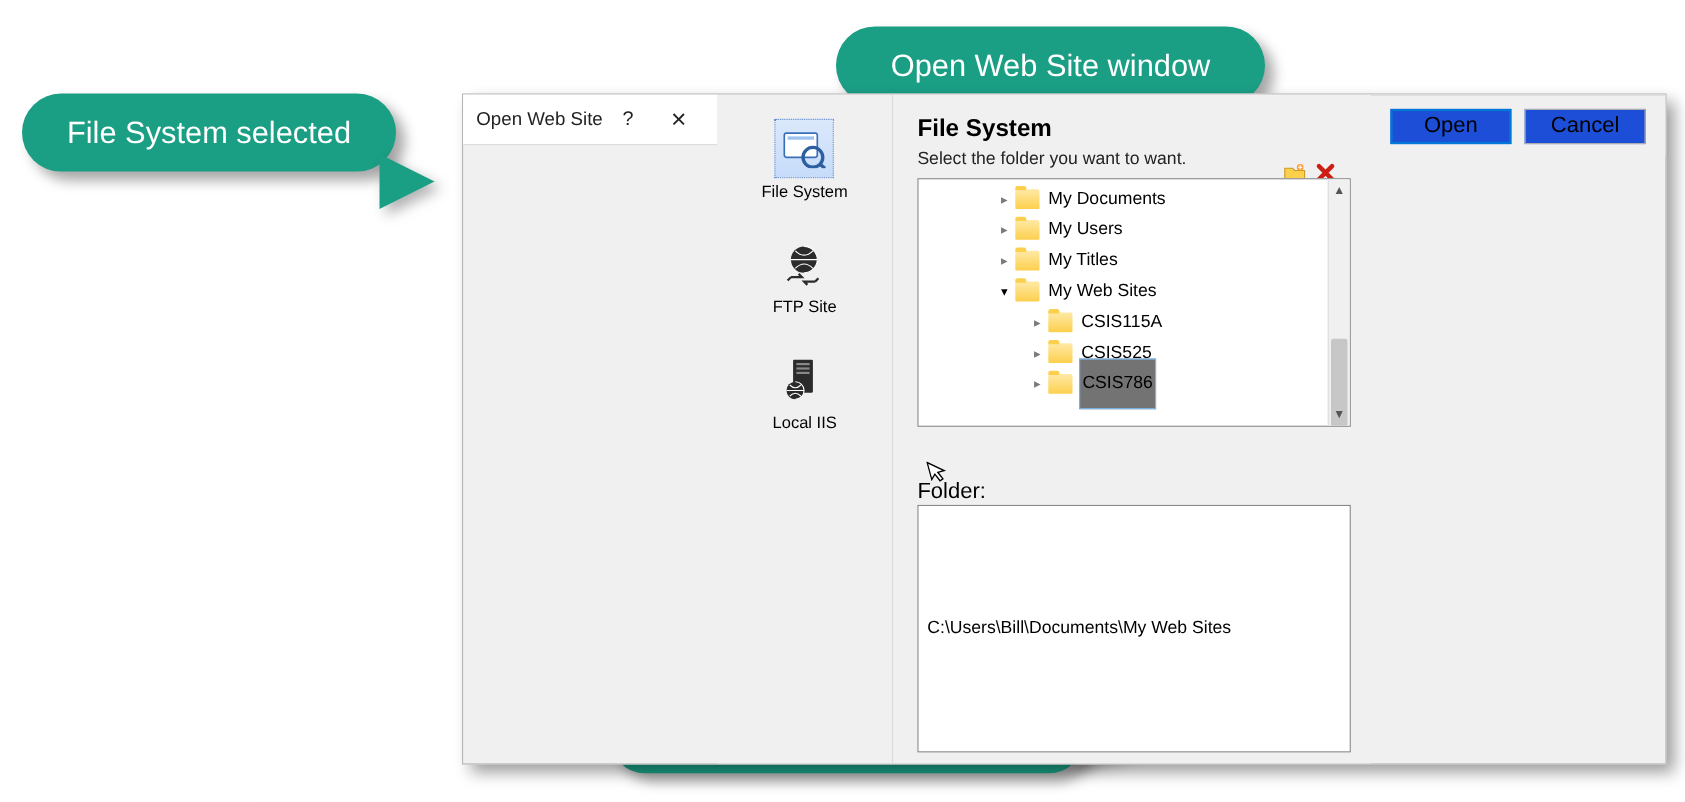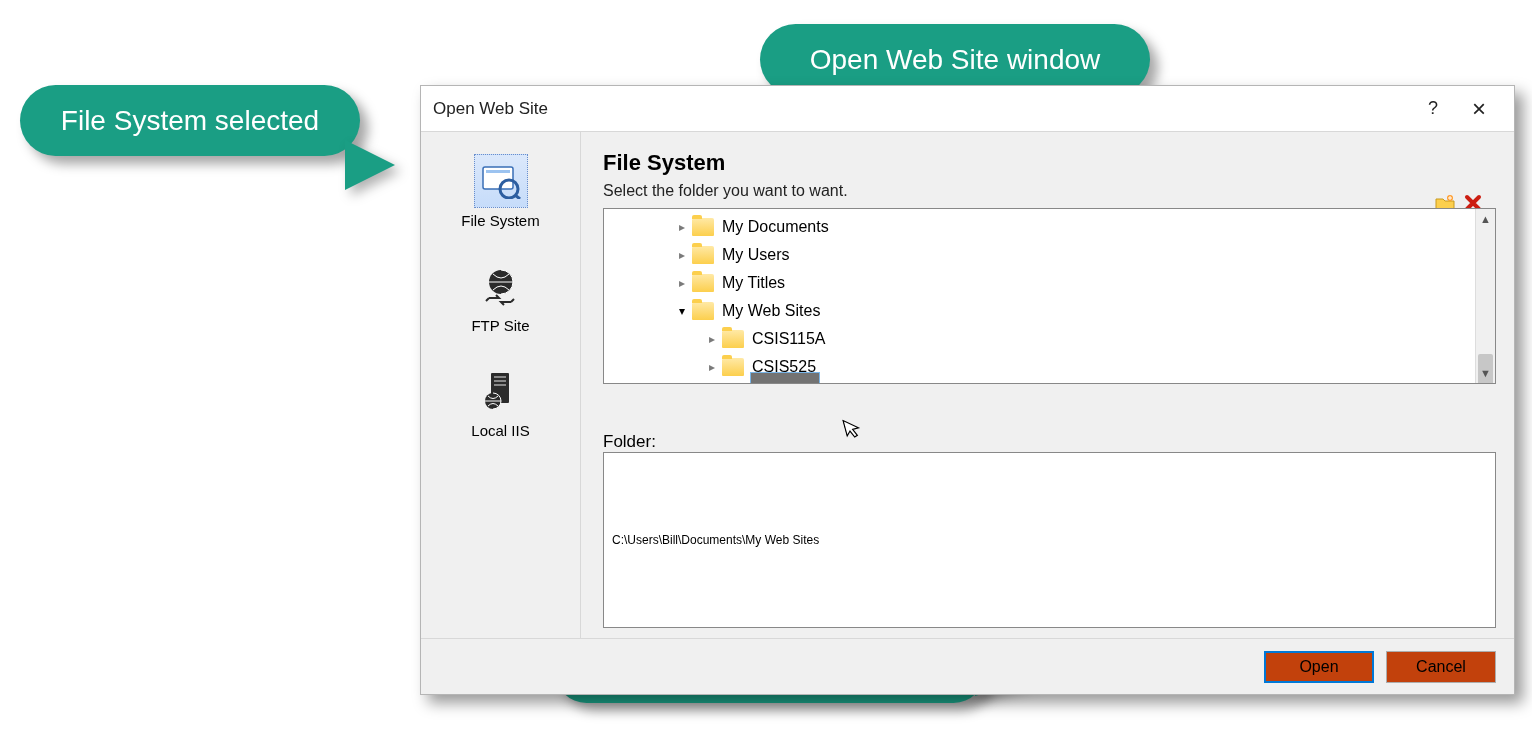--- a/index.html
+++ b/index.html
@@ -60,21 +60,21 @@
 
   
   .dialog {
     position: absolute;
     left: 420px; top: 85px;
     width: 1095px; height: 610px;
     border: 1px solid #b5b5b5;
     background: #f0f0f0;
     box-shadow: 8px 8px 14px rgba(0,0,0,0.4);
     display: flex;
-    flex-direction: column;
+    flex-direction: row;
   }
   .titlebar {
     height: 46px;
     background: #ffffff;
     border-bottom: 1px solid #d8d8d8;
     display: flex;
     align-items: center;
     padding: 0 12px;
     font-size: 17px;
     color: #222;
@@ -225,47 +225,47 @@
     background: #c7c7c7;
     border-radius: 2px;
   }
 
   .folder-row {
     display: flex;
     align-items: center;
     margin-top: 10px;
     gap: 8px;
   }
-  .folder-row label { font-size: 17px; flex-shrink: 0; margin-top: 38px; }
+  .folder-row label { font-size: 20px; flex-shrink: 0; margin-top: 38px; }
   .folder-input {
     flex: 1;
     height: 32px;
     border: 1px solid #888;
     background: #fff;
-    font-size: 12px;
+    font-size: 16px;
     padding: 0 8px;
     color: #000;
   }
 
   .button-row {
     height: 56px;
     display: flex;
     justify-content: flex-end;
     align-items: center;
     gap: 12px;
     padding: 0 18px;
     border-top: 1px solid #d8d8d8;
     background: #f0f0f0;
   }
   .btn {
     min-width: 110px;
     height: 32px;
-    background: #c2410c;
+    background: #1d4ed8;
     border: 1px solid #adadad;
-    font-size: 16px;
+    font-size: 20px;
     cursor: pointer;
   }
   .btn.primary {
     border: 2px solid #0078d7;
   }
 
   
   .cursor-arrow {
     position: absolute;
     left: 845px; top: 417px;

